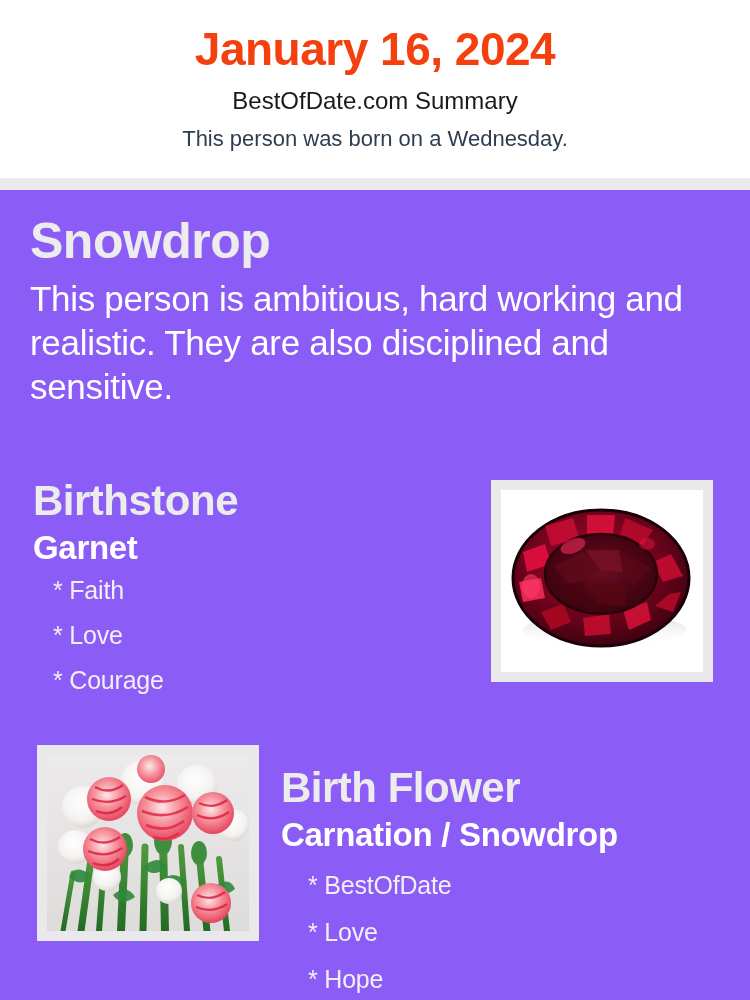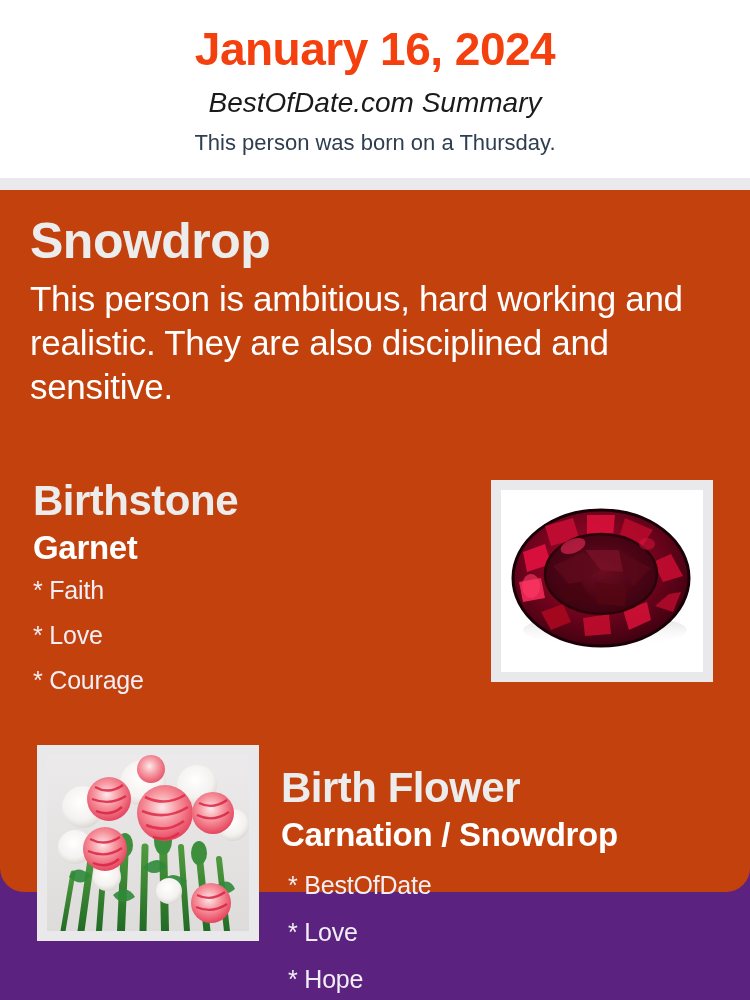--- a/index.html
+++ b/index.html
@@ -2,34 +2,34 @@
 <html><head>
 <meta charset="utf-8">
 <style>
   * { margin:0; padding:0; box-sizing:border-box; }
   html, body {
     width:750px; height:1000px;
     font-family:"Liberation Sans", sans-serif;
     background:#5b2280;
     overflow:hidden;
   }
-  #page { position:relative; width:750px; height:892px; background:#c2410c;border-radius:24px; }
+  #page { position:relative; width:750px; height:1000px; background:#8b5cf6; }
 
   
   .header {
     position:absolute; left:0; top:0; width:750px; height:178px;
     background:#ffffff; text-align:center;
   }
   .header-date {
     font-size:46px; font-weight:bold; color:#f4400f;
     letter-spacing:-0.5px; line-height:1; padding-top:26px;
   }
   .header-site {
-    font-size:28px; font-weight:normal; color:#1a1a1a;
-    line-height:1; padding-top:17px;font-style:italic;
+    font-size:24px; font-weight:normal; color:#1a1a1a;
+    line-height:1; padding-top:17px;
   }
   .header-sub {
     font-size:22px; font-weight:normal; color:#2e3e50;
     line-height:1; padding-top:15px;
   }
   .divider {
     position:absolute; left:0; top:178px; width:750px; height:12px;
     background:#eaeaec;
   }
 
@@ -52,21 +52,21 @@
     font-size:42px; font-weight:bold; color:#ececec;
     line-height:1.0; letter-spacing:-0.5px;
   }
   .block-sub {
     font-size:33px; font-weight:bold; color:#ffffff;
     line-height:1.0; padding-top:9px; letter-spacing:-0.3px;
   }
   .bullets { padding-top:14px; }
   .bullet {
     font-size:25px; color:#f2eef5; line-height:1.0;
-    padding-bottom:20px; letter-spacing:-0.2px;
+    padding-bottom:20px; letter-spacing:-0.2px;margin-left:20px;
   }
 
   .photo-frame {
     position:absolute; background:#e9e9eb; padding:10px;
   }
   .photo-inner { width:100%; height:100%; background:#ffffff; position:relative; overflow:hidden; }
 
   #stone-frame { left:491px; top:480px; width:222px; height:202px; }
 
   
@@ -80,21 +80,21 @@
   .flower-bullets .bullet { padding-bottom:22px; }
 </style>
 </head>
 <body>
 
 <div id="page">
 
   <div class="header">
     <div class="header-date">January 16, 2024</div>
     <div class="header-site">BestOfDate.com Summary</div>
-    <div class="header-sub">This person was born on a Thursday.</div>
+    <div class="header-sub">This person was born on a Wednesday.</div>
   </div>
   <div class="divider"></div>
 
   <div class="body-wrap">
 
     <div class="zodiac">
       <div class="zodiac-title">Snowdrop</div>
       <div class="zodiac-desc">This person is ambitious, hard working and realistic. They are also disciplined and sensitive.</div>
     </div>
 

